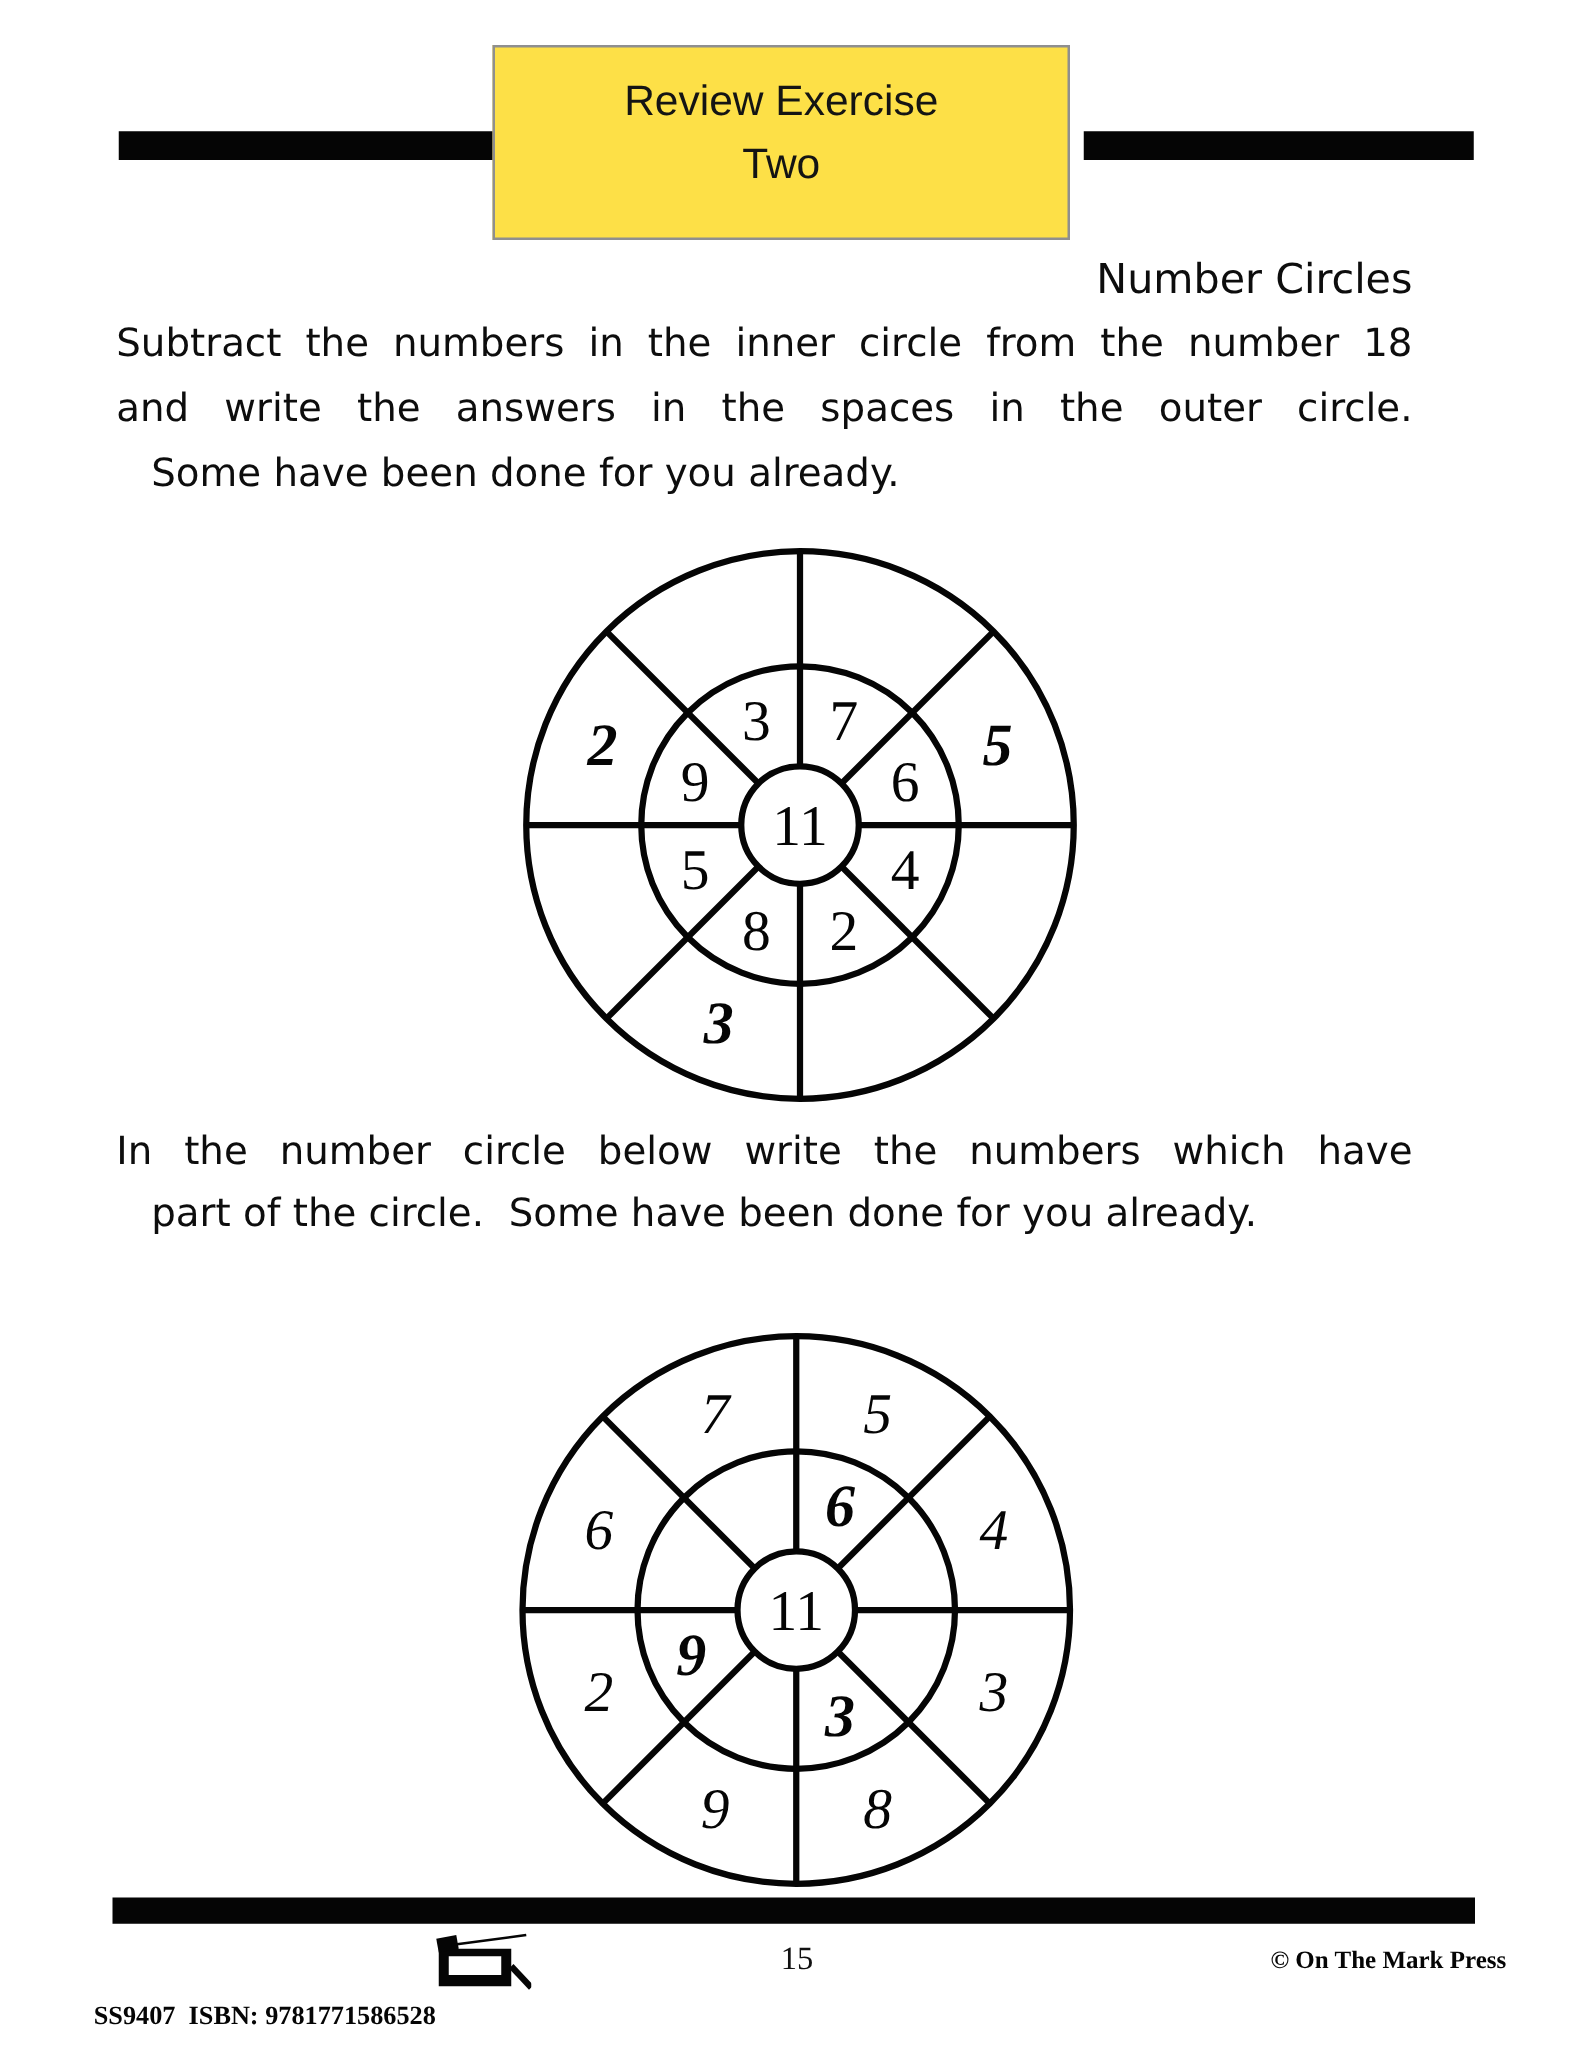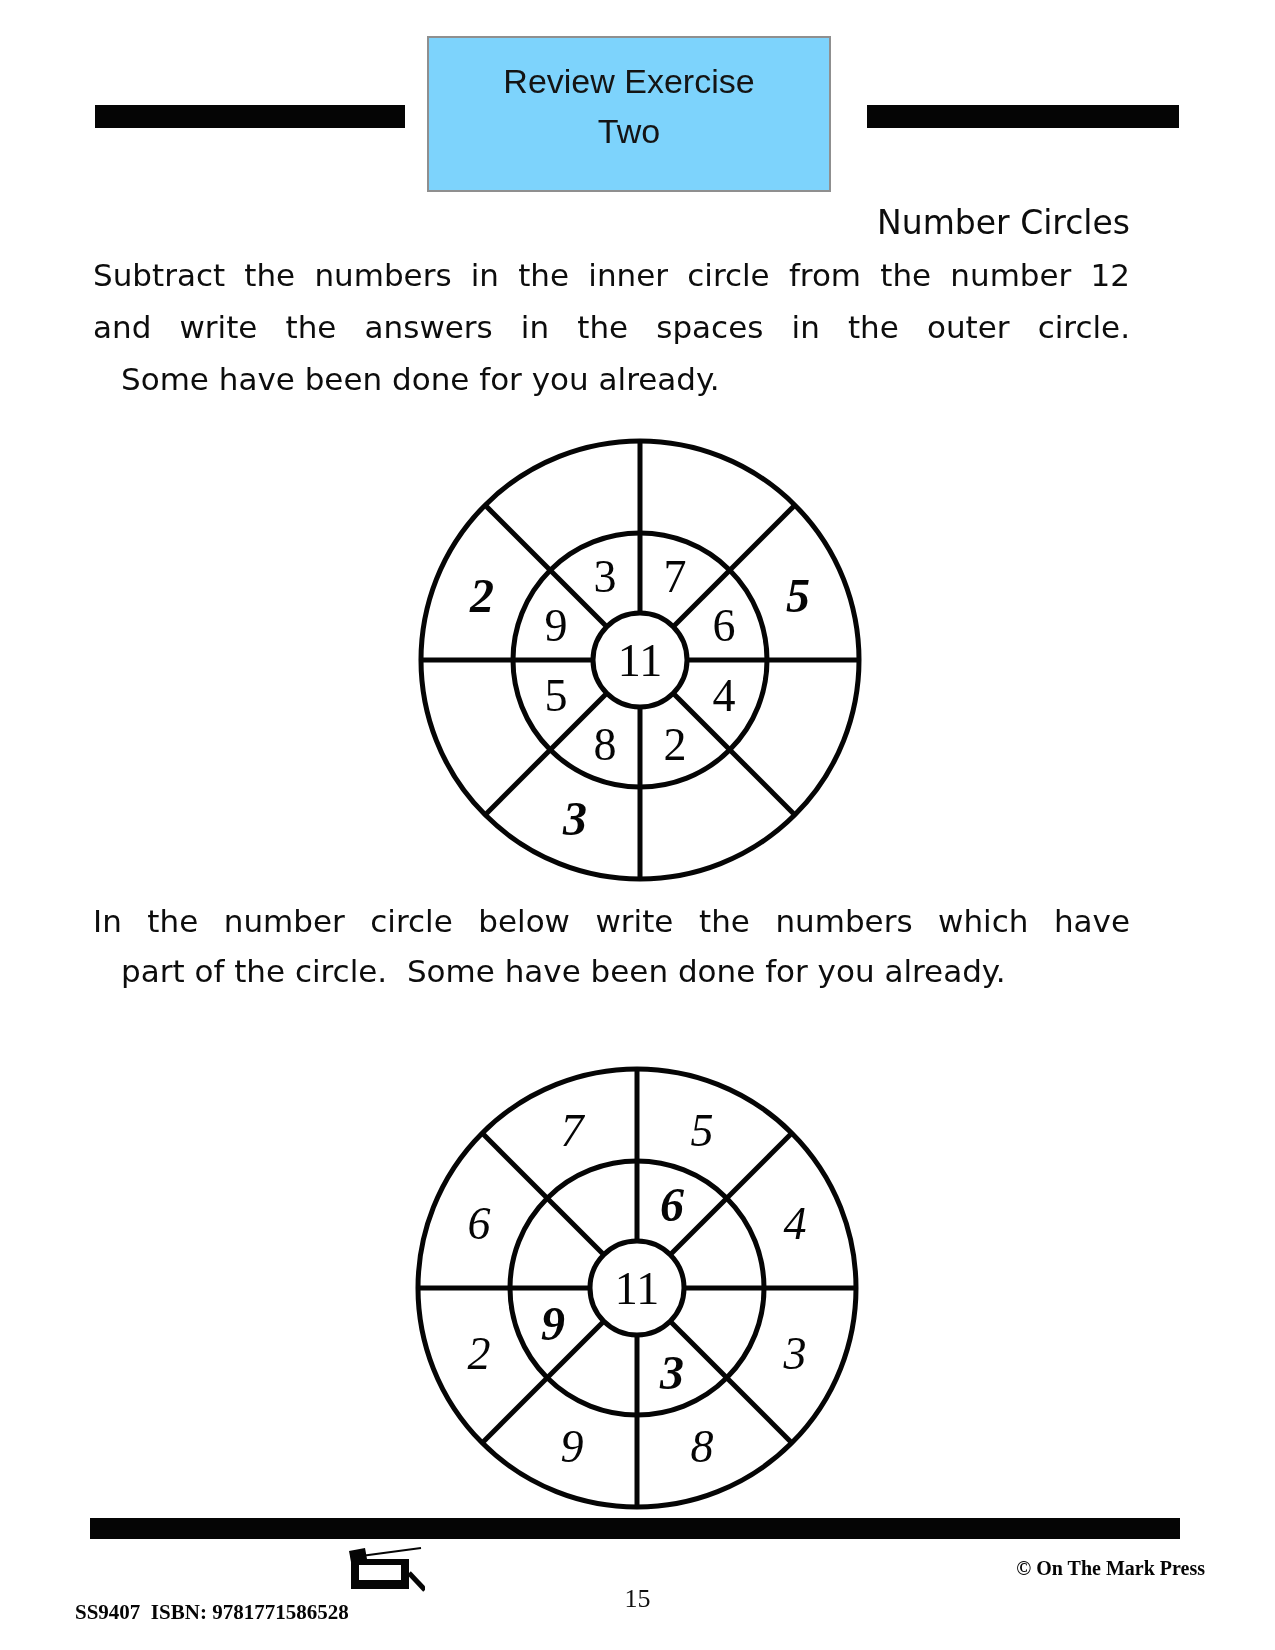--- a/index.html
+++ b/index.html
@@ -8,22 +8,22 @@
     margin:0 auto;overflow:hidden;
     font-family:"DejaVu Sans",sans-serif;color:#0d0d0d;
   }
   
   .bar{position:absolute;background:#050505;height:23px;top:105px;}
   .bar.left{left:95px;width:310px;}
   .bar.right{left:867px;width:312px;}
   .bar.bottom{top:1518px;left:90px;width:1090px;height:21px;}
   
   .header-box{
-    position:absolute;left:427px;top:36px;width:404px;height:156px;
-    background:#7dd3fc;border:2px solid #8f8f8f;box-sizing:border-box;
+    position:absolute;left:394px;top:36px;width:462px;height:156px;
+    background:#fde047;border:2px solid #8f8f8f;box-sizing:border-box;
     display:flex;flex-direction:column;align-items:center;justify-content:center;
     padding-bottom:16px;z-index:2;
     font-family:"Liberation Sans","DejaVu Sans",sans-serif;
     font-size:34px;line-height:50px;color:#141414;
   }
   
   .section-title{
     position:absolute;left:93px;top:203px;width:1037px;margin:0;
     text-align:right;font-size:33px;font-weight:400;color:#0d0d0d;
   }
@@ -44,21 +44,21 @@
   }
   text.ans{font-weight:700;font-style:italic;font-size:48px;}
   text.giv{font-style:italic;}
   
   .footer-code{
     position:absolute;left:75px;top:1600px;white-space:pre;
     font-family:"Liberation Serif","DejaVu Serif",serif;font-weight:700;font-size:21px;color:#050505;
   }
   .press-logo{position:absolute;left:343px;top:1546px;width:82px;height:48px;}
   .page-number{
-    position:absolute;left:0;top:1584px;width:1275px;text-align:center;
+    position:absolute;left:0;top:1552px;width:1275px;text-align:center;
     font-family:"Liberation Serif","DejaVu Serif",serif;font-size:26px;color:#111;
   }
   .footer-copyright{
     position:absolute;right:70px;top:1557px;
     font-family:"Liberation Serif","DejaVu Serif",serif;font-weight:700;font-size:20px;color:#050505;
   }
 </style>
 </head>
 <body>
 
@@ -68,21 +68,21 @@
   <div class="bar right"></div>
 
   <div class="header-box">
     <div>Review Exercise</div>
     <div>Two</div>
   </div>
 
   <h2 class="section-title">Number Circles</h2>
 
   <div class="para para1">
-    <div class="jline">Subtract the numbers in the inner circle from the number 12</div>
+    <div class="jline">Subtract the numbers in the inner circle from the number 18</div>
     <div class="jline">and write the answers in the spaces in the outer circle.</div>
     <div class="lline">Some have been done for you already.</div>
   </div>
 
   <svg id="circle1" class="number-circle" viewBox="0 0 460 460">
     <g class="stroke">
       <circle cx="230" cy="230" r="219"></circle>
       <circle cx="230" cy="230" r="127"></circle>
       <line x1="230" y1="183" x2="230" y2="11"></line>
       <line x1="263.2" y1="196.8" x2="384.9" y2="75.1"></line>

